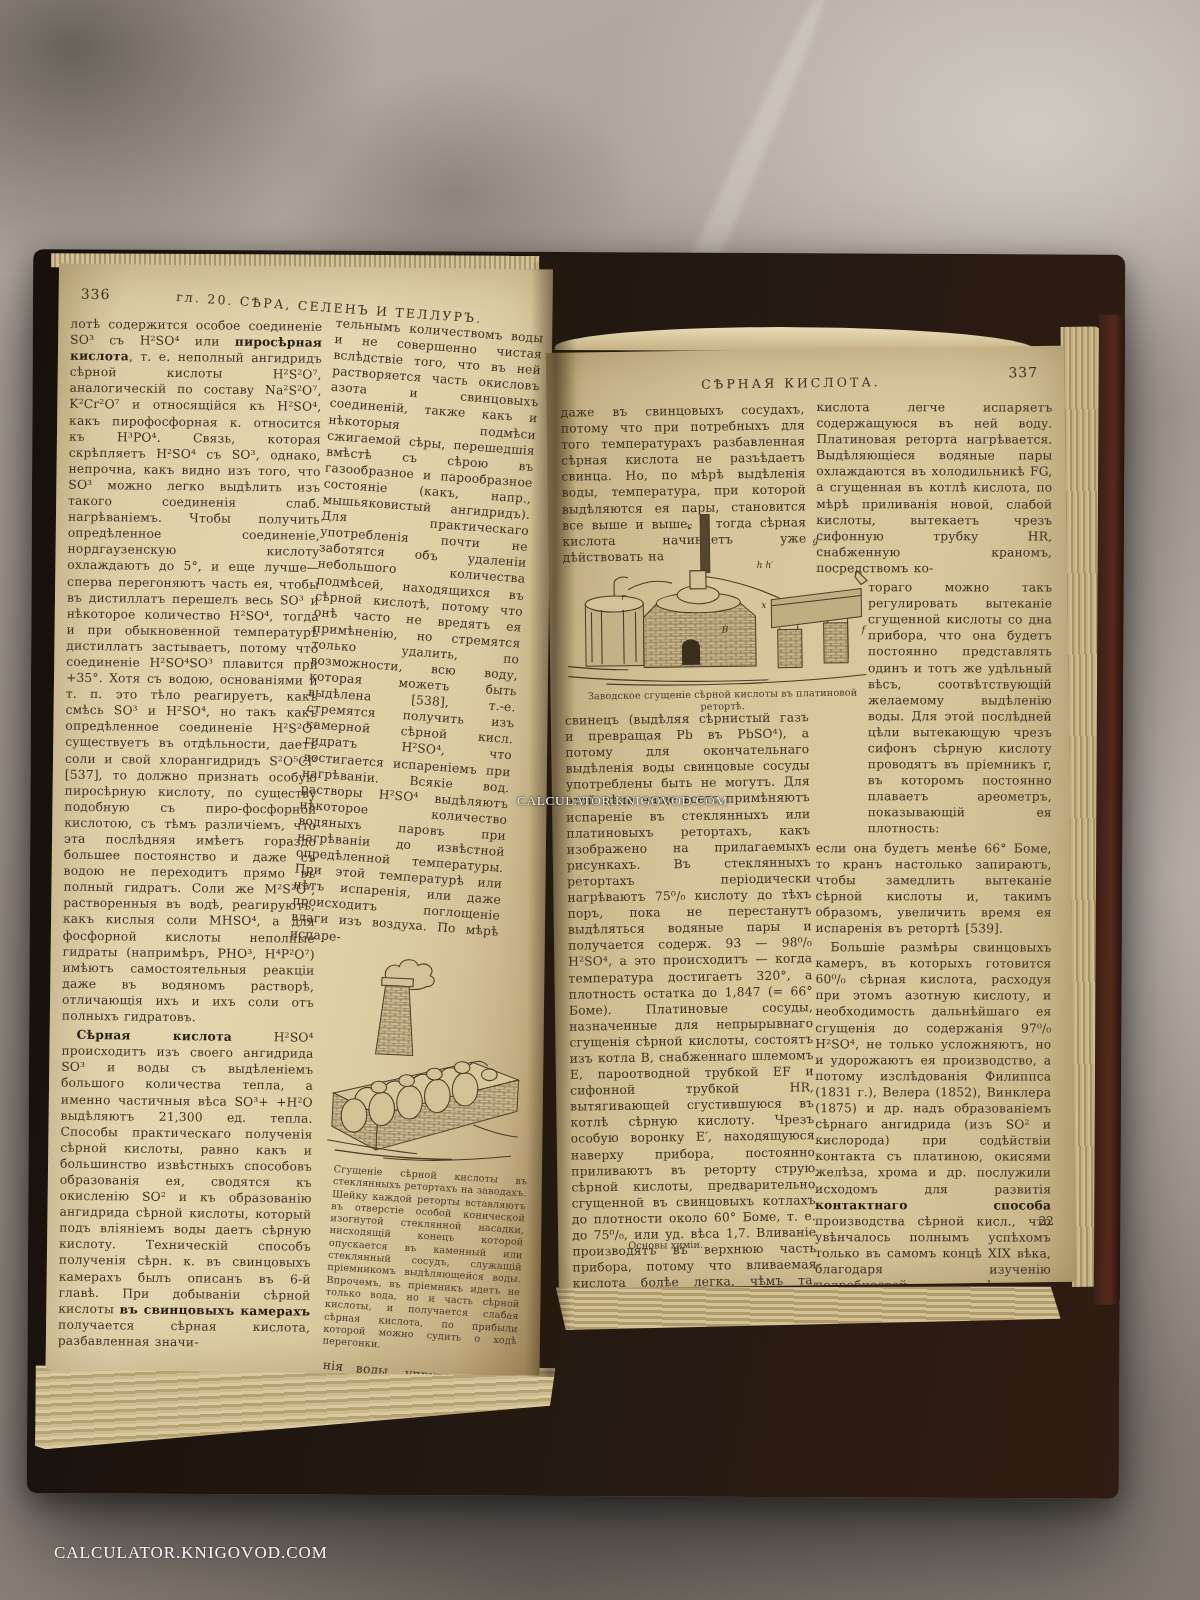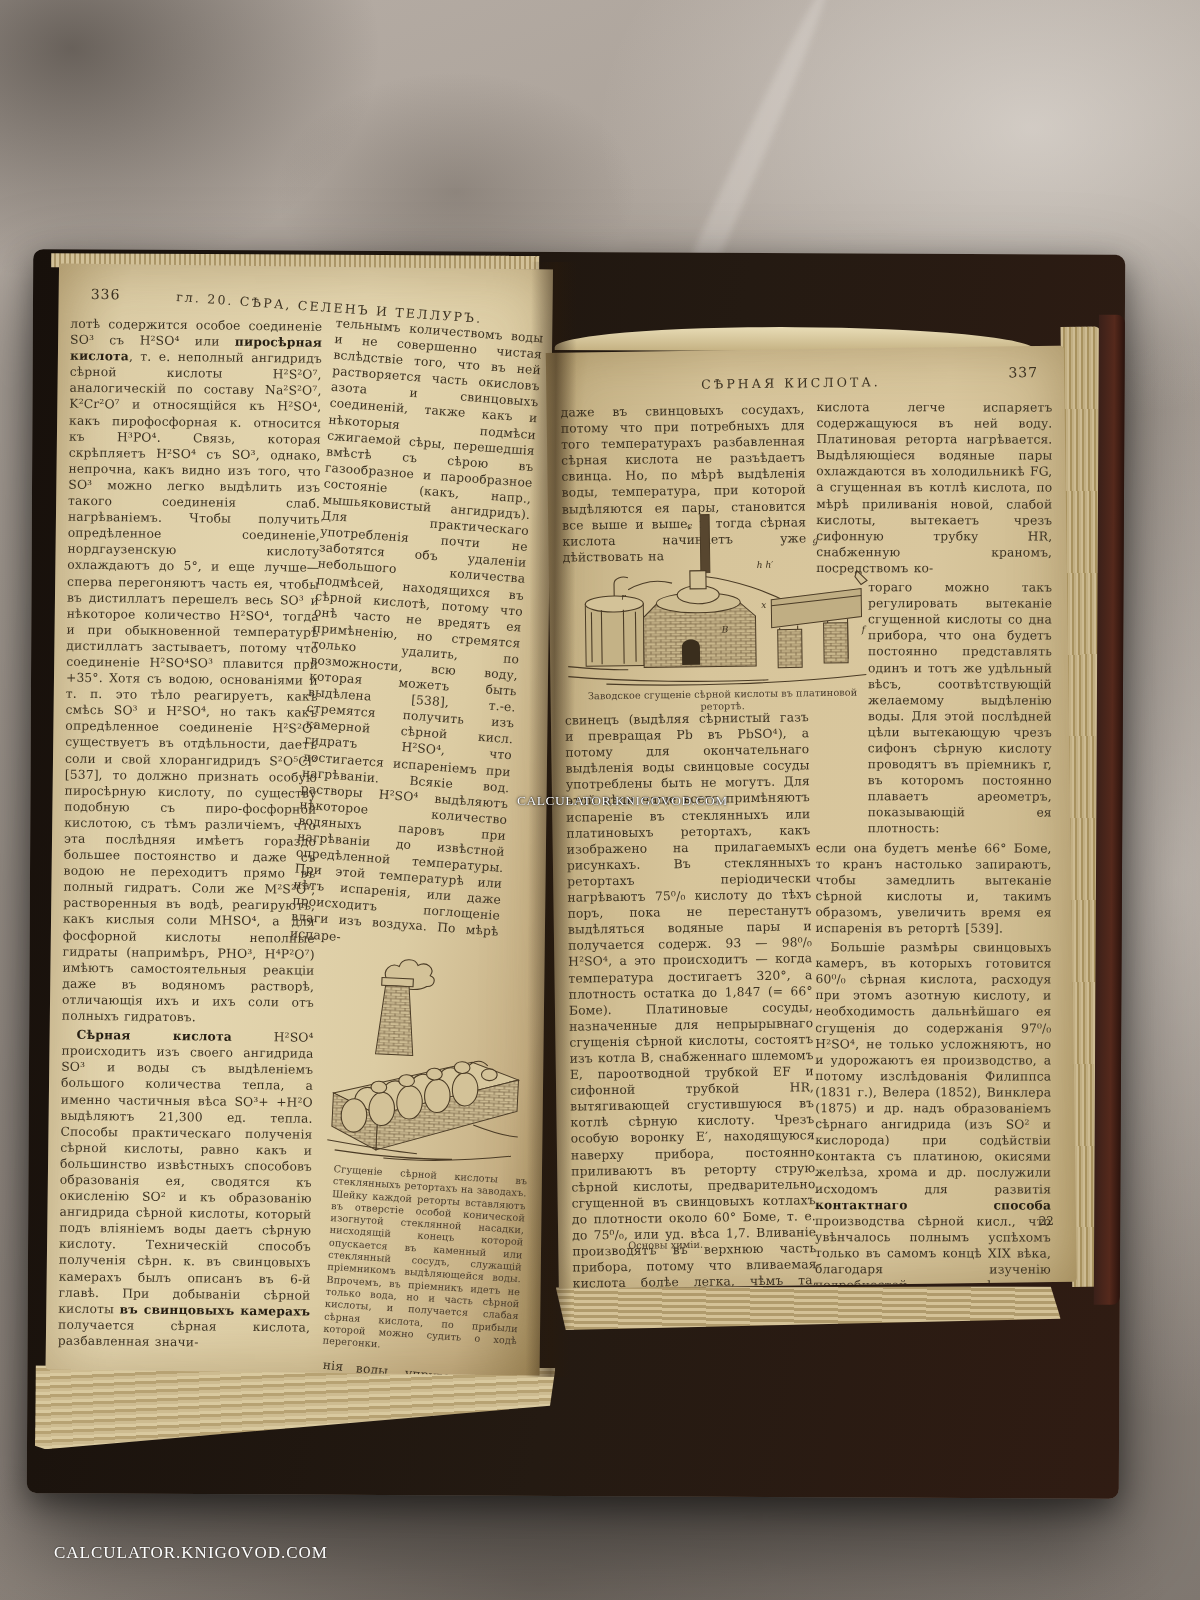--- a/index.html
+++ b/index.html
@@ -78,21 +78,21 @@
 
 <div class="book">
   <div class="edge-top-left"></div>
   <div class="edge-top-right"></div>
   <div class="edge-right"></div>
   <div class="cover-right"></div>
   <div class="edge-bottom-left"></div>
   <div class="edge-bottom-right"></div>
 
   <div class="page page-left">
-    <div class="pnum" style="position:absolute;left:32px;top:22px;">336</div>
+    <div class="pnum" style="position:absolute;left:22px;top:22px;">336</div>
     <div class="runhead" style="position:absolute;left:118px;top:24px;transform:rotate(3.4deg);transform-origin:0 0;">гл. 20. СѢРА, СЕЛЕНЪ И ТЕЛЛУРЪ.</div>
 
     <div class="col" style="left:12px;top:52px;width:252px;height:1040px;">
       <p><span>лотѣ содержится особое соединеніе SO³ съ H²SO⁴ или </span><b>пиросѣрная кислота</b><span>, т. е. неполный ангидридъ сѣрной кислоты H²S²O⁷, аналогическій по составу Na²S²O⁷, K²Cr²O⁷ и относящійся къ H²SO⁴, какъ пирофосфорная к. относится къ H³PO⁴. Связь, которая скрѣпляетъ H²SO⁴ съ SO³, однако, непрочна, какъ видно изъ того, что SO³ можно легко выдѣлить изъ такого соединенія слаб. нагрѣваніемъ. Чтобы получить опредѣленное соединеніе, нордгаузенскую кислоту охлаждаютъ до 5°, и еще лучше—сперва перегоняютъ часть ея, чтобы въ дистиллатъ перешелъ весь SO³ и нѣкоторое количество H²SO⁴, тогда и при обыкновенной температурѣ дистиллатъ застываетъ, потому что соединеніе H²SO⁴SO³ плавится при +35°. Хотя съ водою, основаніями и т. п. это тѣло реагируетъ, какъ смѣсь SO³ и H²SO⁴, но такъ какъ опредѣленное соединеніе H²S²O⁷ существуетъ въ отдѣльности, даетъ соли и свой хлорангидридъ S²O⁵Cl² [537], то должно признать особую пиросѣрную кислоту, по существу подобную съ пиро-фосфорной кислотою, съ тѣмъ различіемъ, что эта послѣдняя имѣетъ гораздо большее постоянство и даже съ водою не переходитъ прямо въ полный гидратъ. Соли же M²S²O⁷, растворенныя въ водѣ, реагируютъ, какъ кислыя соли MHSO⁴, а для фосфорной кислоты неполные гидраты (напримѣръ, PHO³, H⁴P²O⁷) имѣютъ самостоятельныя реакціи даже въ водяномъ растворѣ, отличающія ихъ и ихъ соли отъ полныхъ гидратовъ.</span></p>
       <p class="ind"><b>Сѣрная кислота</b><span> H²SO⁴ происходитъ изъ своего ангидрида SO³ и воды съ выдѣленіемъ большого количества тепла, а именно частичныя вѣса SO³+ +H²O выдѣляютъ 21,300 ед. тепла. Способы практическаго полученія сѣрной кислоты, равно какъ и большинство извѣстныхъ способовъ образованія ея, сводятся къ окисленію SO² и къ образованію ангидрида сѣрной кислоты, который подъ вліяніемъ воды даетъ сѣрную кислоту. Техническій способъ полученія сѣрн. к. въ свинцовыхъ камерахъ былъ описанъ въ 6-й главѣ. При добываніи сѣрной кислоты </span><b>въ свинцовыхъ камерахъ</b><span> получается сѣрная кислота, разбавленная значи-</span></p>
     </div>
 
     <div class="col" style="left:278px;top:48px;width:208px;height:1050px;">
       <p style="transform:rotate(3.6deg);transform-origin:0 0;margin-bottom:6px;">тельнымъ количествомъ воды и не совершенно чистая вслѣдствіе того, что въ ней растворяется часть окисловъ азота и свинцовыхъ соединеній, также какъ и нѣкоторыя подмѣси сжигаемой сѣры, перешедшія вмѣстѣ съ сѣрою въ газообразное и парообразное состояніе (какъ, напр., мышьяковистый ангидридъ). Для практическаго употребленія почти не заботятся объ удаленіи небольшого количества подмѣсей, находящихся въ сѣрной кислотѣ, потому что онѣ часто не вредятъ ея примѣненію, но стремятся только удалить, по возможности, всю воду, которая можетъ быть выдѣлена [538], т.-е. стремятся получить изъ камерной сѣрной кисл. гидратъ H²SO⁴, что достигается испареніемъ при нагрѣваніи. Всякіе вод. растворы H²SO⁴ выдѣляютъ нѣкоторое количество водяныхъ паровъ при нагрѣваніи до извѣстной опредѣленной температуры. При этой температурѣ или нѣтъ испаренія, или даже происходитъ поглощеніе влаги изъ воздуха. По мѣрѣ испаре-</p>
       <svg width="196" height="212" viewBox="0 0 200 216" style="margin:2px 0 2px 2px;transform:rotate(2deg);">

